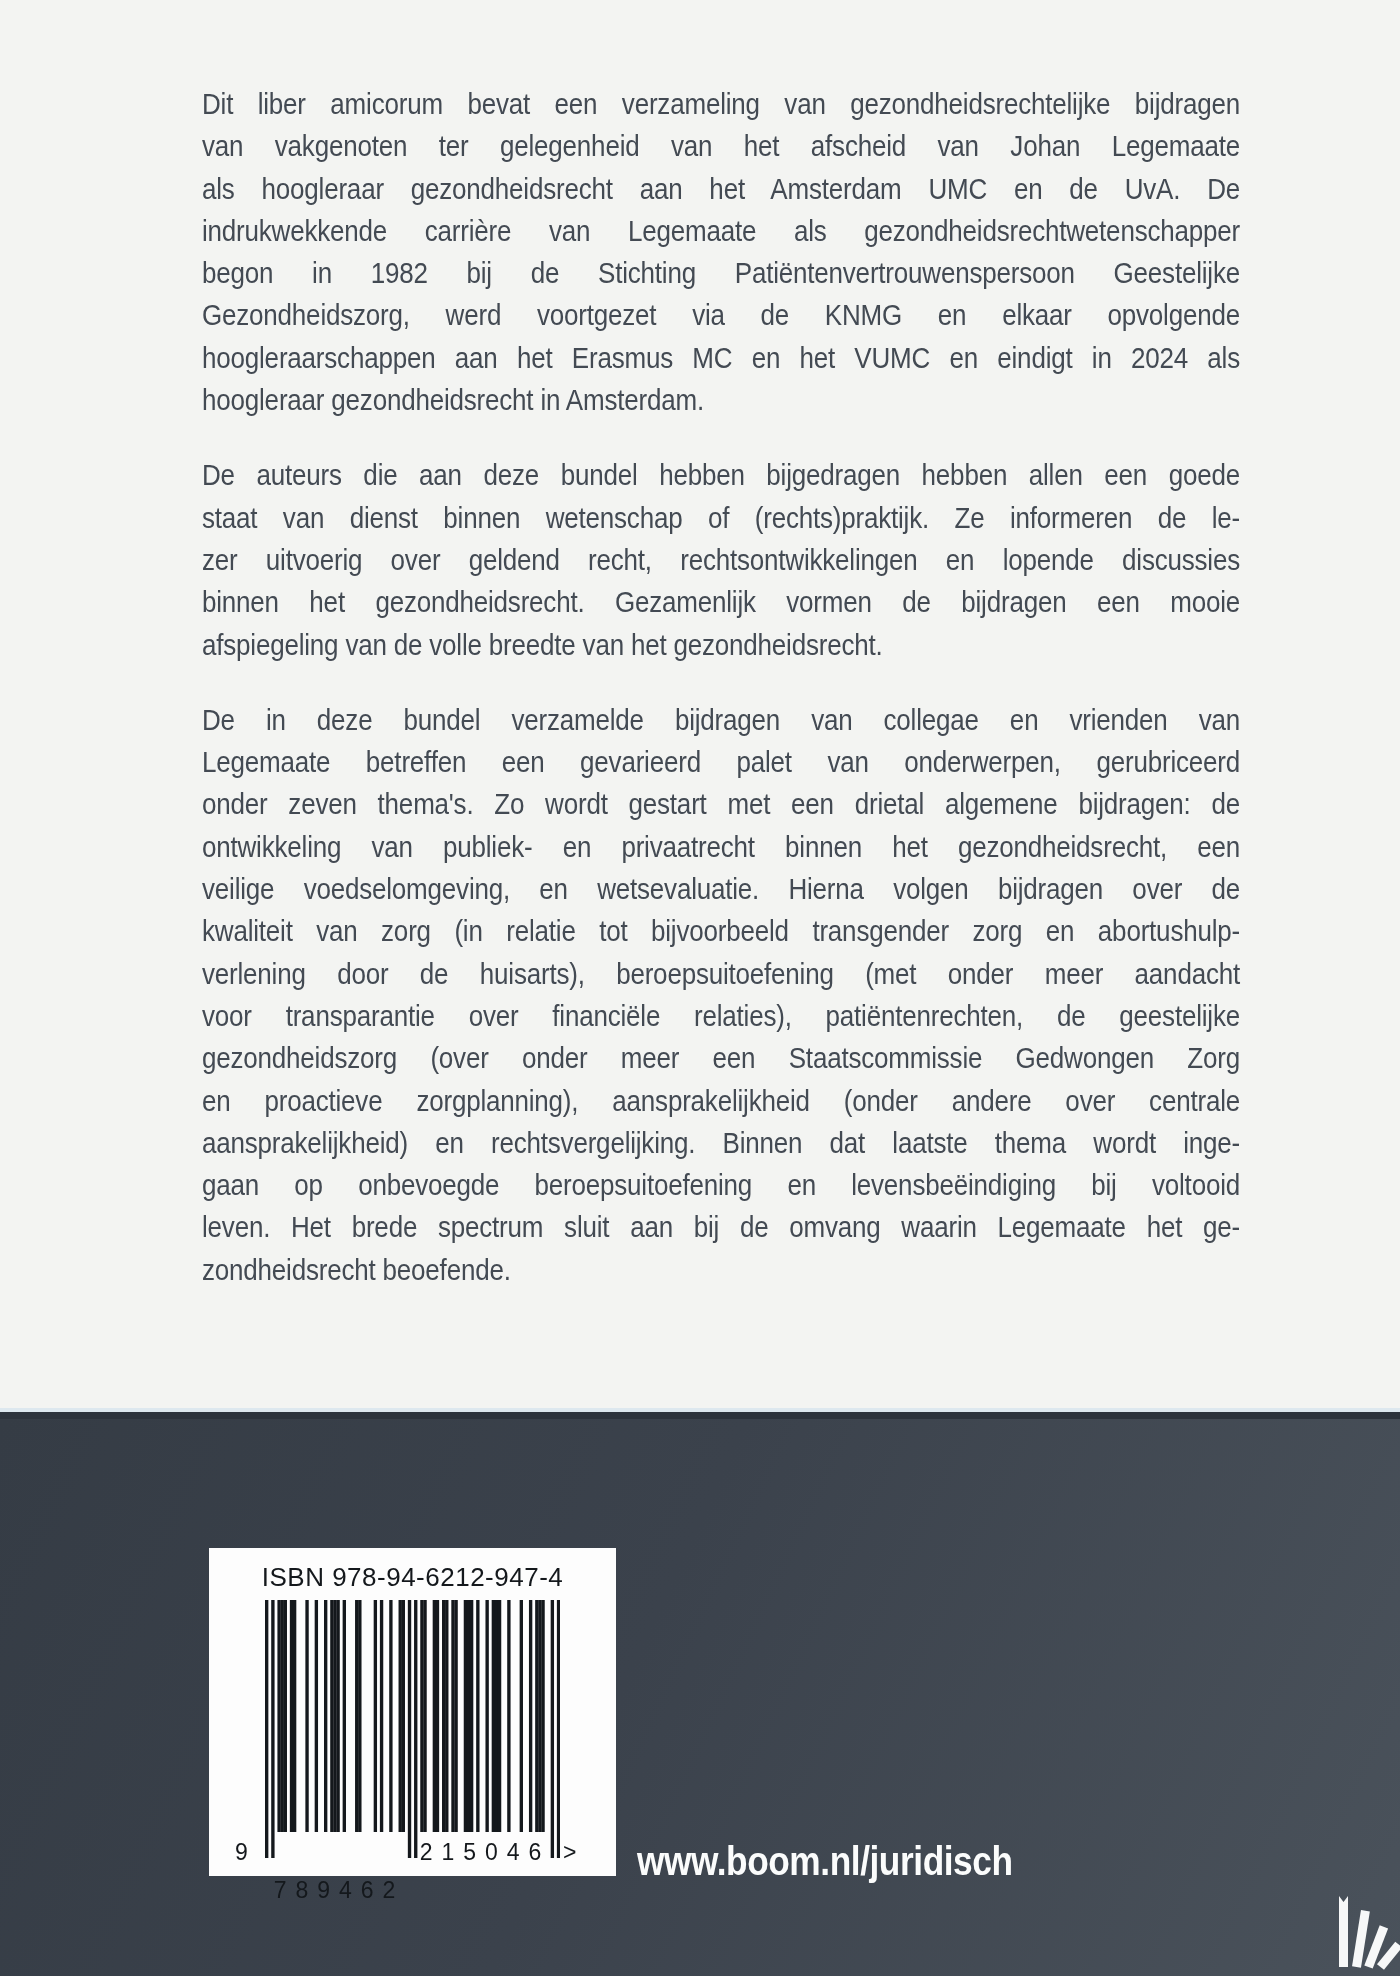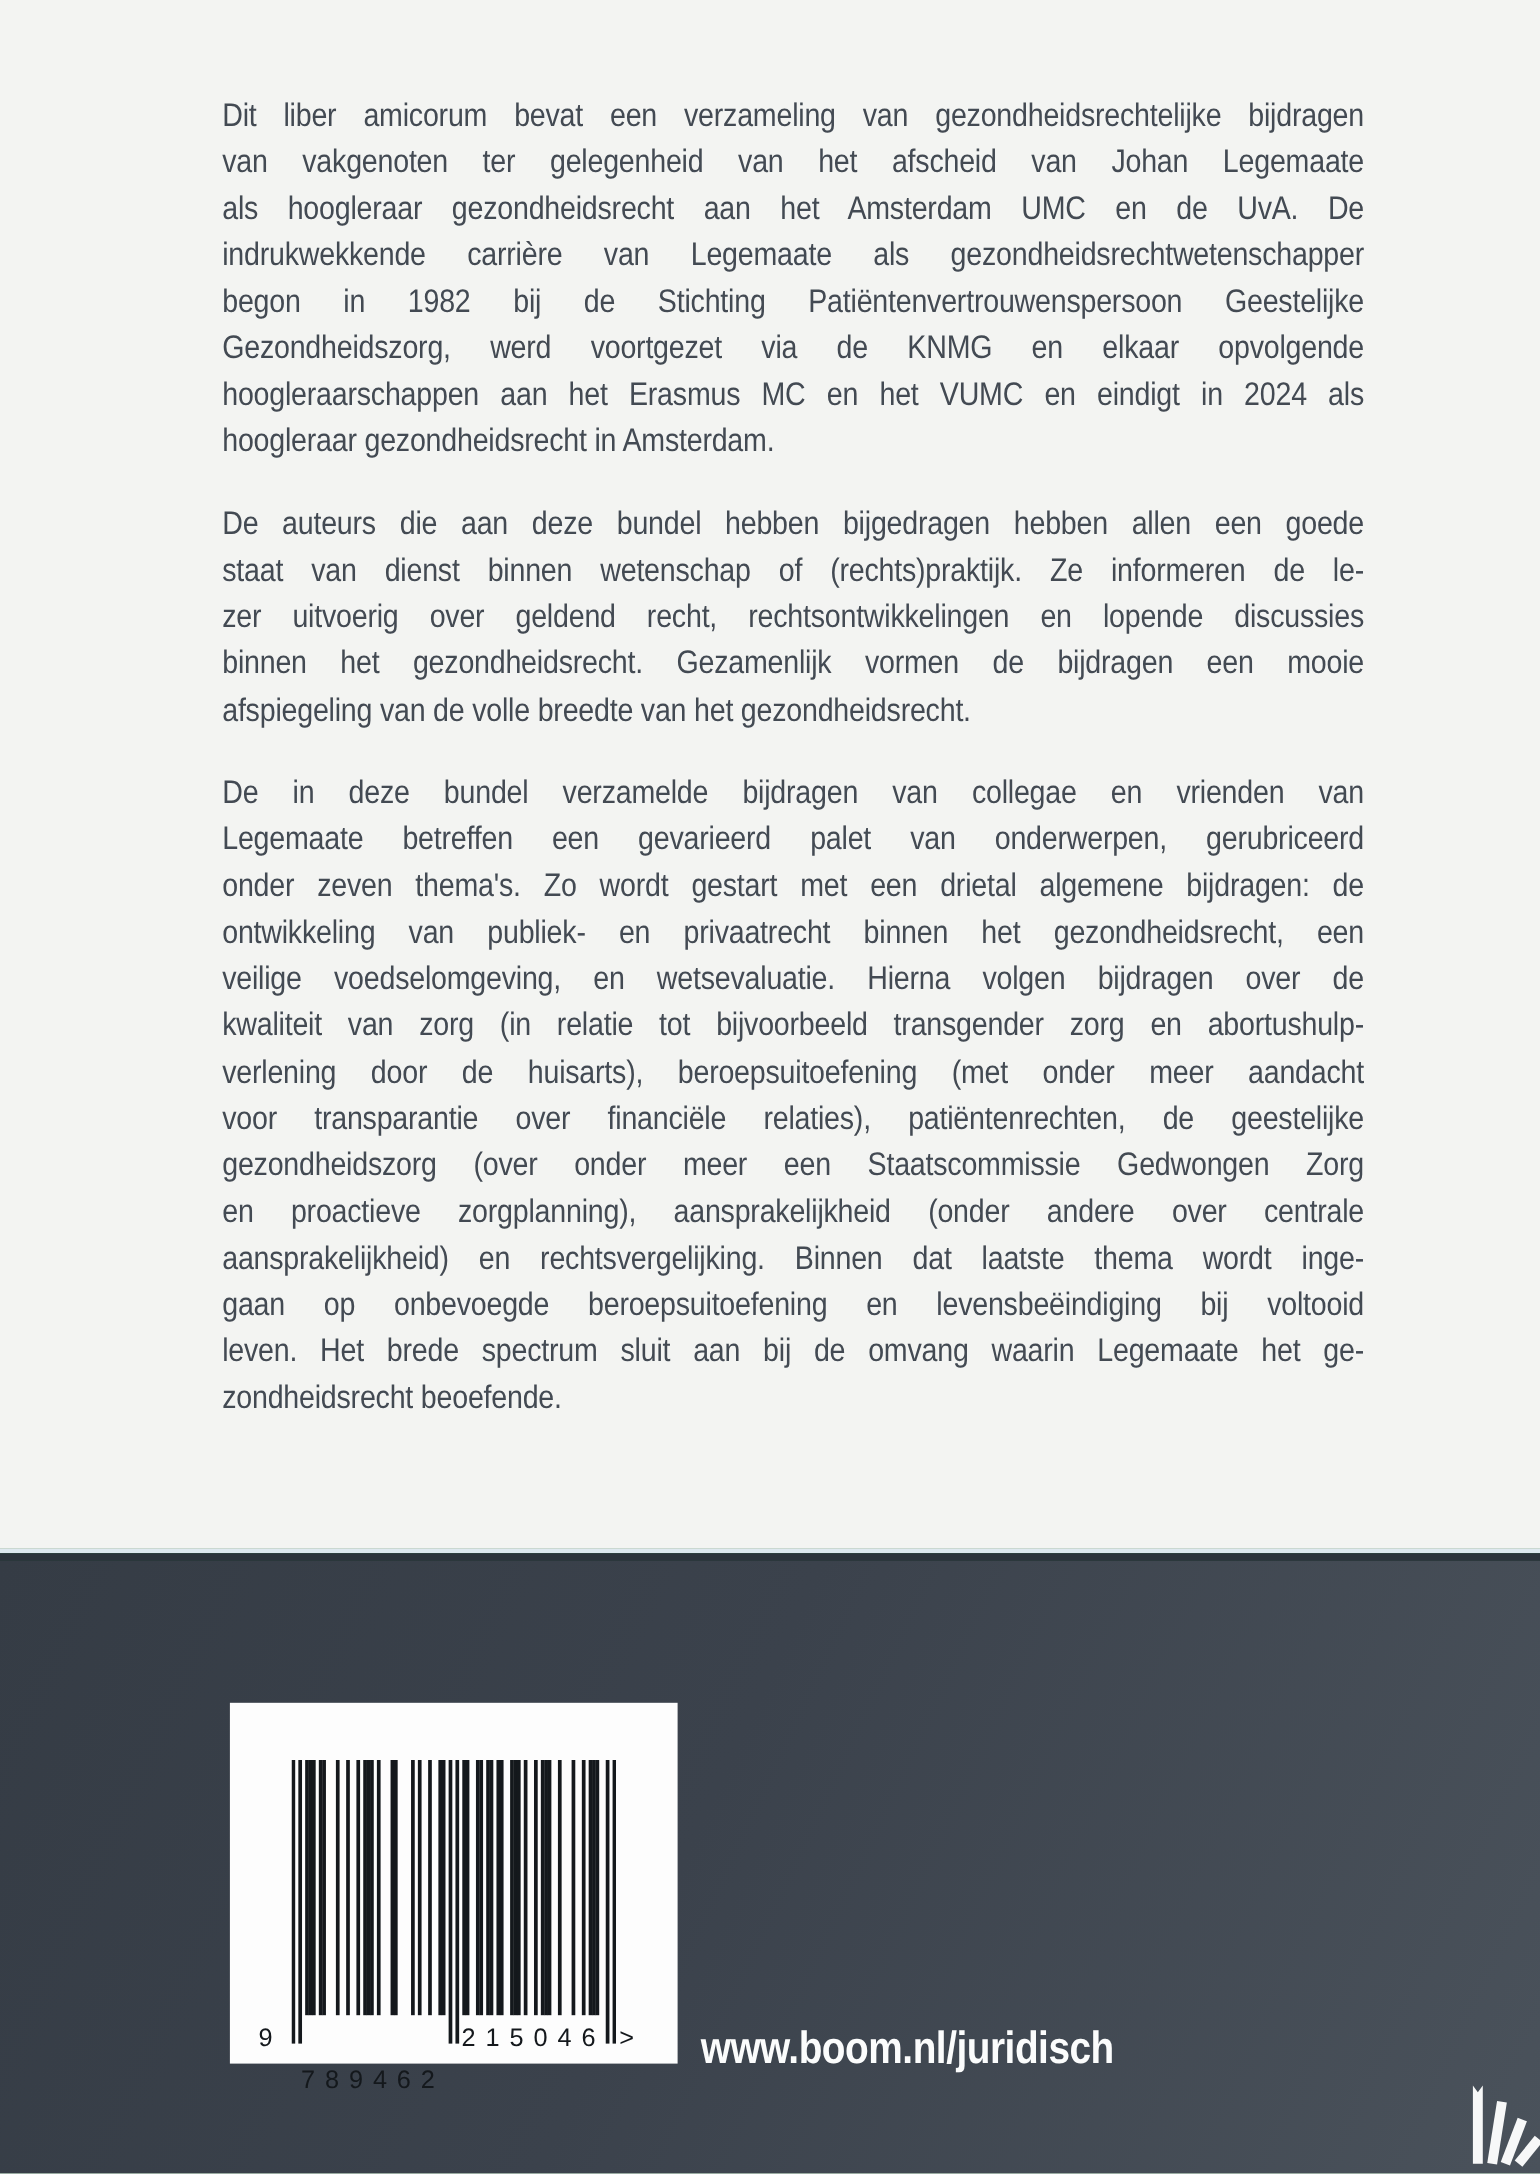--- a/index.html
+++ b/index.html
@@ -1,21 +1,21 @@
 <!DOCTYPE html>
 <html><head>
 <meta charset="utf-8">
 <style>
   html,body{margin:0;padding:0;background:#e9e9e9;}
   .cover{
     position:relative;
     width:1400px;height:1976px;
     overflow:hidden;
     font-family:"Liberation Sans",sans-serif;
-    background:#14532d;
+    background:#3b82f6;
   }
   
   .top-section{
     position:absolute;left:0;top:0;width:1400px;height:1408px;
     background:#f3f4f2;
   }
   .body-text{
     position:absolute;left:202px;top:83px;width:1038px;
     color:#434a53;
     font-size:26px;
@@ -117,20 +117,21 @@
         </div>
       </div>
   </div>
 
   <div class="divider"></div>
   <div class="dark-edge"></div>
 
   <div class="bottom-section"></div>
 
   <div class="isbn-box">
+    <div class="isbn-label">ISBN 978-94-6212-947-4</div>
     <svg class="barcode-bars" width="295" height="258" viewBox="0 0 295 258" aria-hidden="true">
         <rect x="0.00" y="0" width="3.36" height="258" fill="#14181c"></rect>
         <rect x="6.21" y="0" width="3.36" height="258" fill="#14181c"></rect>
         <rect x="12.42" y="0" width="3.36" height="232" fill="#14181c"></rect>
         <rect x="15.53" y="0" width="3.36" height="232" fill="#14181c"></rect>
         <rect x="18.63" y="0" width="3.36" height="232" fill="#14181c"></rect>
         <rect x="24.84" y="0" width="3.36" height="232" fill="#14181c"></rect>
         <rect x="27.95" y="0" width="3.36" height="232" fill="#14181c"></rect>
         <rect x="40.37" y="0" width="3.36" height="232" fill="#14181c"></rect>
         <rect x="49.68" y="0" width="3.36" height="232" fill="#14181c"></rect>

